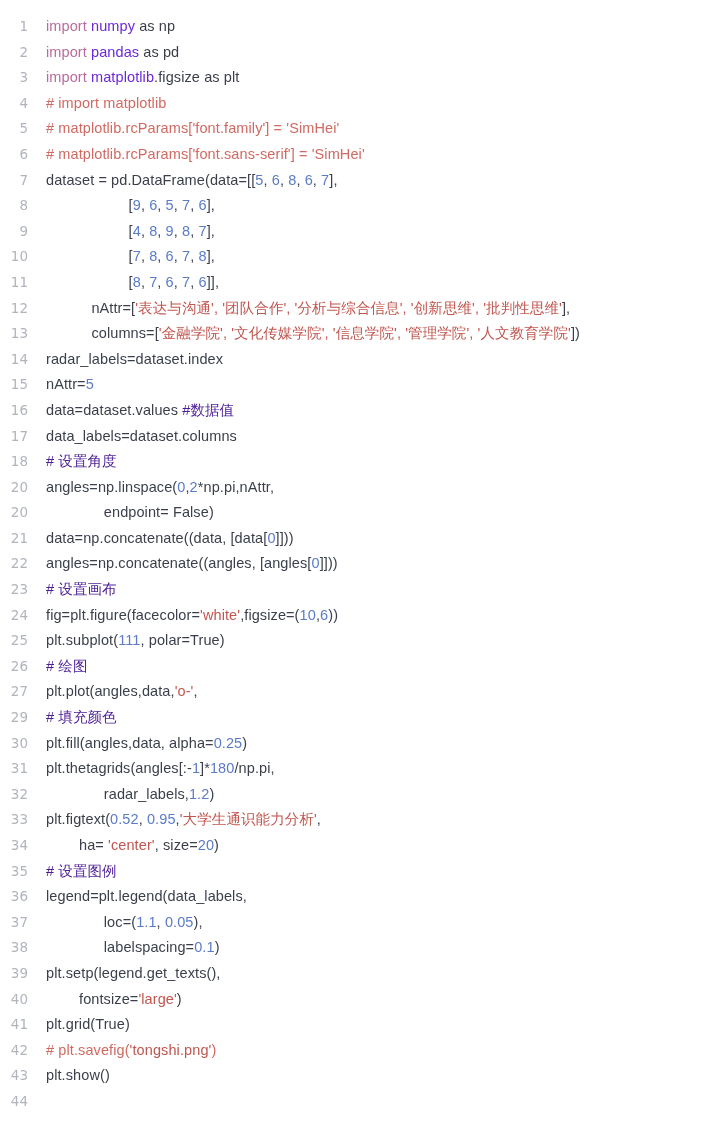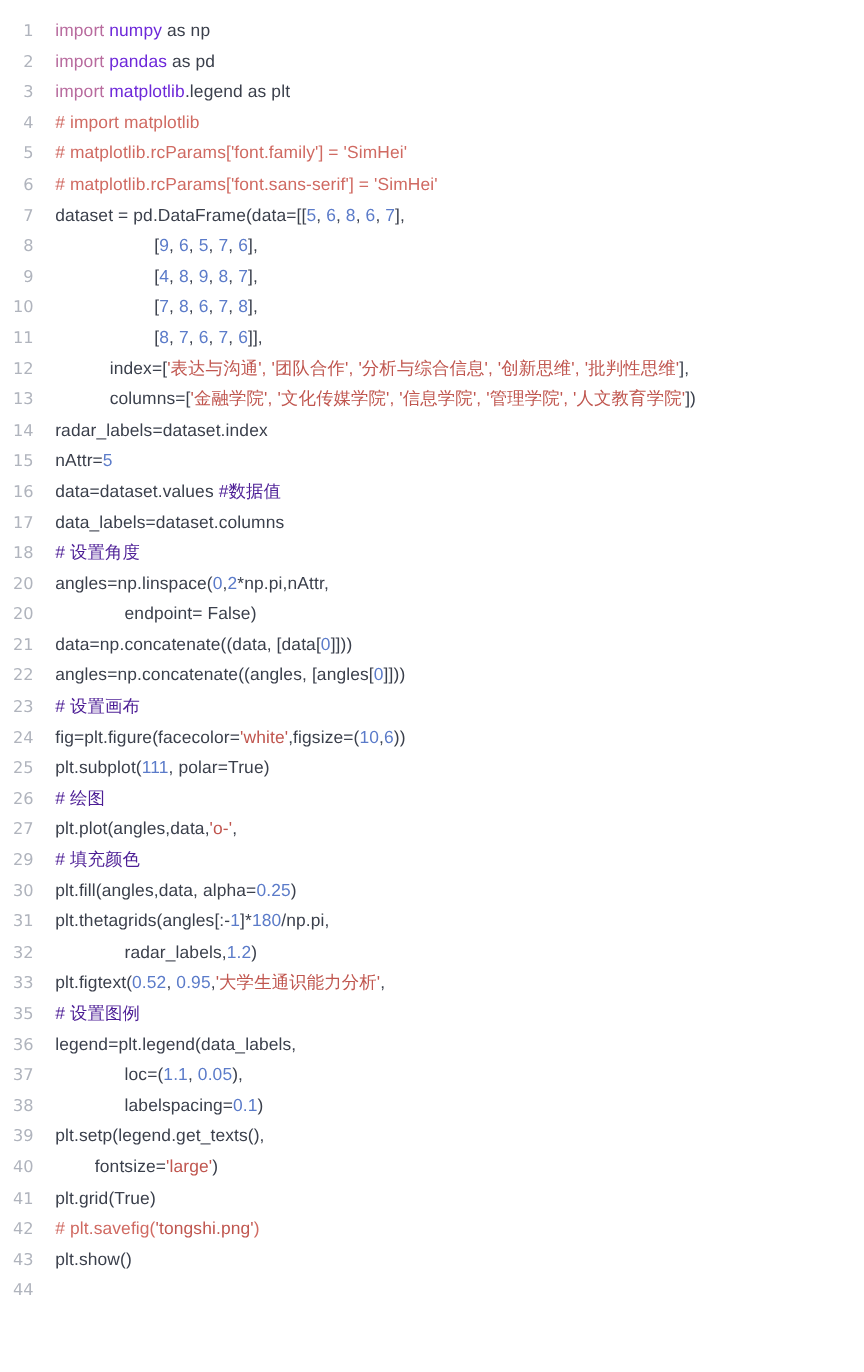--- a/index.html
+++ b/index.html
@@ -52,50 +52,51 @@
   .cmt  { color: #d06a62; }
   .cmtz { color: #4c1d95; margin-top: 25px; }
   .plain{ color: #3a3f4b; }
 </style>
 </head>
 <body>
 
 <div id="code-block">
     <div class="code-row"><span class="gutter">1</span><span class="code-text"><span class="kw">import </span><span class="mod">numpy</span><span class="plain"> as np</span></span></div>
     <div class="code-row"><span class="gutter">2</span><span class="code-text"><span class="kw">import </span><span class="mod">pandas</span><span class="plain"> as pd</span></span></div>
-    <div class="code-row"><span class="gutter">3</span><span class="code-text"><span class="kw">import </span><span class="mod">matplotlib</span><span class="plain">.legend as plt</span></span></div>
+    <div class="code-row"><span class="gutter">3</span><span class="code-text"><span class="kw">import </span><span class="mod">matplotlib</span><span class="plain">.figsize as plt</span></span></div>
     <div class="code-row"><span class="gutter">4</span><span class="code-text"><span class="cmt"># import matplotlib</span></span></div>
     <div class="code-row"><span class="gutter">5</span><span class="code-text"><span class="cmt"># matplotlib.rcParams['font.family'] = 'SimHei'</span></span></div>
     <div class="code-row"><span class="gutter">6</span><span class="code-text"><span class="cmt"># matplotlib.rcParams['font.sans-serif'] = 'SimHei'</span></span></div>
     <div class="code-row"><span class="gutter">7</span><span class="code-text"><span class="plain">dataset = pd.DataFrame(data=[[</span><span class="num">5</span><span class="plain">, </span><span class="num">6</span><span class="plain">, </span><span class="num">8</span><span class="plain">, </span><span class="num">6</span><span class="plain">, </span><span class="num">7</span><span class="plain">],</span></span></div>
     <div class="code-row"><span class="gutter">8</span><span class="code-text"><span class="plain">                    [</span><span class="num">9</span><span class="plain">, </span><span class="num">6</span><span class="plain">, </span><span class="num">5</span><span class="plain">, </span><span class="num">7</span><span class="plain">, </span><span class="num">6</span><span class="plain">],</span></span></div>
     <div class="code-row"><span class="gutter">9</span><span class="code-text"><span class="plain">                    [</span><span class="num">4</span><span class="plain">, </span><span class="num">8</span><span class="plain">, </span><span class="num">9</span><span class="plain">, </span><span class="num">8</span><span class="plain">, </span><span class="num">7</span><span class="plain">],</span></span></div>
     <div class="code-row"><span class="gutter">10</span><span class="code-text"><span class="plain">                    [</span><span class="num">7</span><span class="plain">, </span><span class="num">8</span><span class="plain">, </span><span class="num">6</span><span class="plain">, </span><span class="num">7</span><span class="plain">, </span><span class="num">8</span><span class="plain">],</span></span></div>
     <div class="code-row"><span class="gutter">11</span><span class="code-text"><span class="plain">                    [</span><span class="num">8</span><span class="plain">, </span><span class="num">7</span><span class="plain">, </span><span class="num">6</span><span class="plain">, </span><span class="num">7</span><span class="plain">, </span><span class="num">6</span><span class="plain">]],</span></span></div>
-    <div class="code-row"><span class="gutter">12</span><span class="code-text"><span class="plain">           index=[</span><span class="strc">'表达与沟通', '团队合作', '分析与综合信息', '创新思维', '批判性思维'</span><span class="plain">],</span></span></div>
+    <div class="code-row"><span class="gutter">12</span><span class="code-text"><span class="plain">           nAttr=[</span><span class="strc">'表达与沟通', '团队合作', '分析与综合信息', '创新思维', '批判性思维'</span><span class="plain">],</span></span></div>
     <div class="code-row"><span class="gutter">13</span><span class="code-text"><span class="plain">           columns=[</span><span class="strc">'金融学院', '文化传媒学院', '信息学院', '管理学院', '人文教育学院'</span><span class="plain">])</span></span></div>
     <div class="code-row"><span class="gutter">14</span><span class="code-text"><span class="plain">radar_labels=dataset.index</span></span></div>
     <div class="code-row"><span class="gutter">15</span><span class="code-text"><span class="plain">nAttr=</span><span class="num">5</span></span></div>
     <div class="code-row"><span class="gutter">16</span><span class="code-text"><span class="plain">data=dataset.values </span><span class="cmtz">#数据值</span></span></div>
     <div class="code-row"><span class="gutter">17</span><span class="code-text"><span class="plain">data_labels=dataset.columns</span></span></div>
     <div class="code-row"><span class="gutter">18</span><span class="code-text"><span class="cmtz"># 设置角度</span></span></div>
     <div class="code-row"><span class="gutter">20</span><span class="code-text"><span class="plain">angles=np.linspace(</span><span class="num">0</span><span class="plain">,</span><span class="num">2</span><span class="plain">*np.pi,nAttr,</span></span></div>
     <div class="code-row"><span class="gutter">20</span><span class="code-text"><span class="plain">              endpoint= False)</span></span></div>
     <div class="code-row"><span class="gutter">21</span><span class="code-text"><span class="plain">data=np.concatenate((data, [data[</span><span class="num">0</span><span class="plain">]]))</span></span></div>
     <div class="code-row"><span class="gutter">22</span><span class="code-text"><span class="plain">angles=np.concatenate((angles, [angles[</span><span class="num">0</span><span class="plain">]]))</span></span></div>
     <div class="code-row"><span class="gutter">23</span><span class="code-text"><span class="cmtz"># 设置画布</span></span></div>
     <div class="code-row"><span class="gutter">24</span><span class="code-text"><span class="plain">fig=plt.figure(facecolor=</span><span class="str">'white'</span><span class="plain">,figsize=(</span><span class="num">10</span><span class="plain">,</span><span class="num">6</span><span class="plain">))</span></span></div>
     <div class="code-row"><span class="gutter">25</span><span class="code-text"><span class="plain">plt.subplot(</span><span class="num">111</span><span class="plain">, polar=True)</span></span></div>
     <div class="code-row"><span class="gutter">26</span><span class="code-text"><span class="cmtz"># 绘图</span></span></div>
     <div class="code-row"><span class="gutter">27</span><span class="code-text"><span class="plain">plt.plot(angles,data,</span><span class="str">'o-'</span><span class="plain">,</span></span></div>
     <div class="code-row"><span class="gutter">29</span><span class="code-text"><span class="cmtz"># 填充颜色</span></span></div>
     <div class="code-row"><span class="gutter">30</span><span class="code-text"><span class="plain">plt.fill(angles,data, alpha=</span><span class="num">0.25</span><span class="plain">)</span></span></div>
     <div class="code-row"><span class="gutter">31</span><span class="code-text"><span class="plain">plt.thetagrids(angles[:-</span><span class="num">1</span><span class="plain">]*</span><span class="num">180</span><span class="plain">/np.pi,</span></span></div>
     <div class="code-row"><span class="gutter">32</span><span class="code-text"><span class="plain">              radar_labels,</span><span class="num">1.2</span><span class="plain">)</span></span></div>
     <div class="code-row"><span class="gutter">33</span><span class="code-text"><span class="plain">plt.figtext(</span><span class="num">0.52</span><span class="plain">, </span><span class="num">0.95</span><span class="plain">,</span><span class="strc">'大学生通识能力分析'</span><span class="plain">,</span></span></div>
+    <div class="code-row"><span class="gutter">34</span><span class="code-text"><span class="plain">        ha= </span><span class="str">'center'</span><span class="plain">, size=</span><span class="num">20</span><span class="plain">)</span></span></div>
     <div class="code-row"><span class="gutter">35</span><span class="code-text"><span class="cmtz"># 设置图例</span></span></div>
     <div class="code-row"><span class="gutter">36</span><span class="code-text"><span class="plain">legend=plt.legend(data_labels,</span></span></div>
     <div class="code-row"><span class="gutter">37</span><span class="code-text"><span class="plain">              loc=(</span><span class="num">1.1</span><span class="plain">, </span><span class="num">0.05</span><span class="plain">),</span></span></div>
     <div class="code-row"><span class="gutter">38</span><span class="code-text"><span class="plain">              labelspacing=</span><span class="num">0.1</span><span class="plain">)</span></span></div>
     <div class="code-row"><span class="gutter">39</span><span class="code-text"><span class="plain">plt.setp(legend.get_texts(),</span></span></div>
     <div class="code-row"><span class="gutter">40</span><span class="code-text"><span class="plain">        fontsize=</span><span class="str">'large'</span><span class="plain">)</span></span></div>
     <div class="code-row"><span class="gutter">41</span><span class="code-text"><span class="plain">plt.grid(True)</span></span></div>
     <div class="code-row"><span class="gutter">42</span><span class="code-text"><span class="cmt"># plt.savefig(</span><span class="str">'tongshi.png'</span><span class="cmt">)</span></span></div>
     <div class="code-row"><span class="gutter">43</span><span class="code-text"><span class="plain">plt.show()</span></span></div>
     <div class="code-row"><span class="gutter">44</span><span class="code-text"><span class="plain"></span></span></div>

